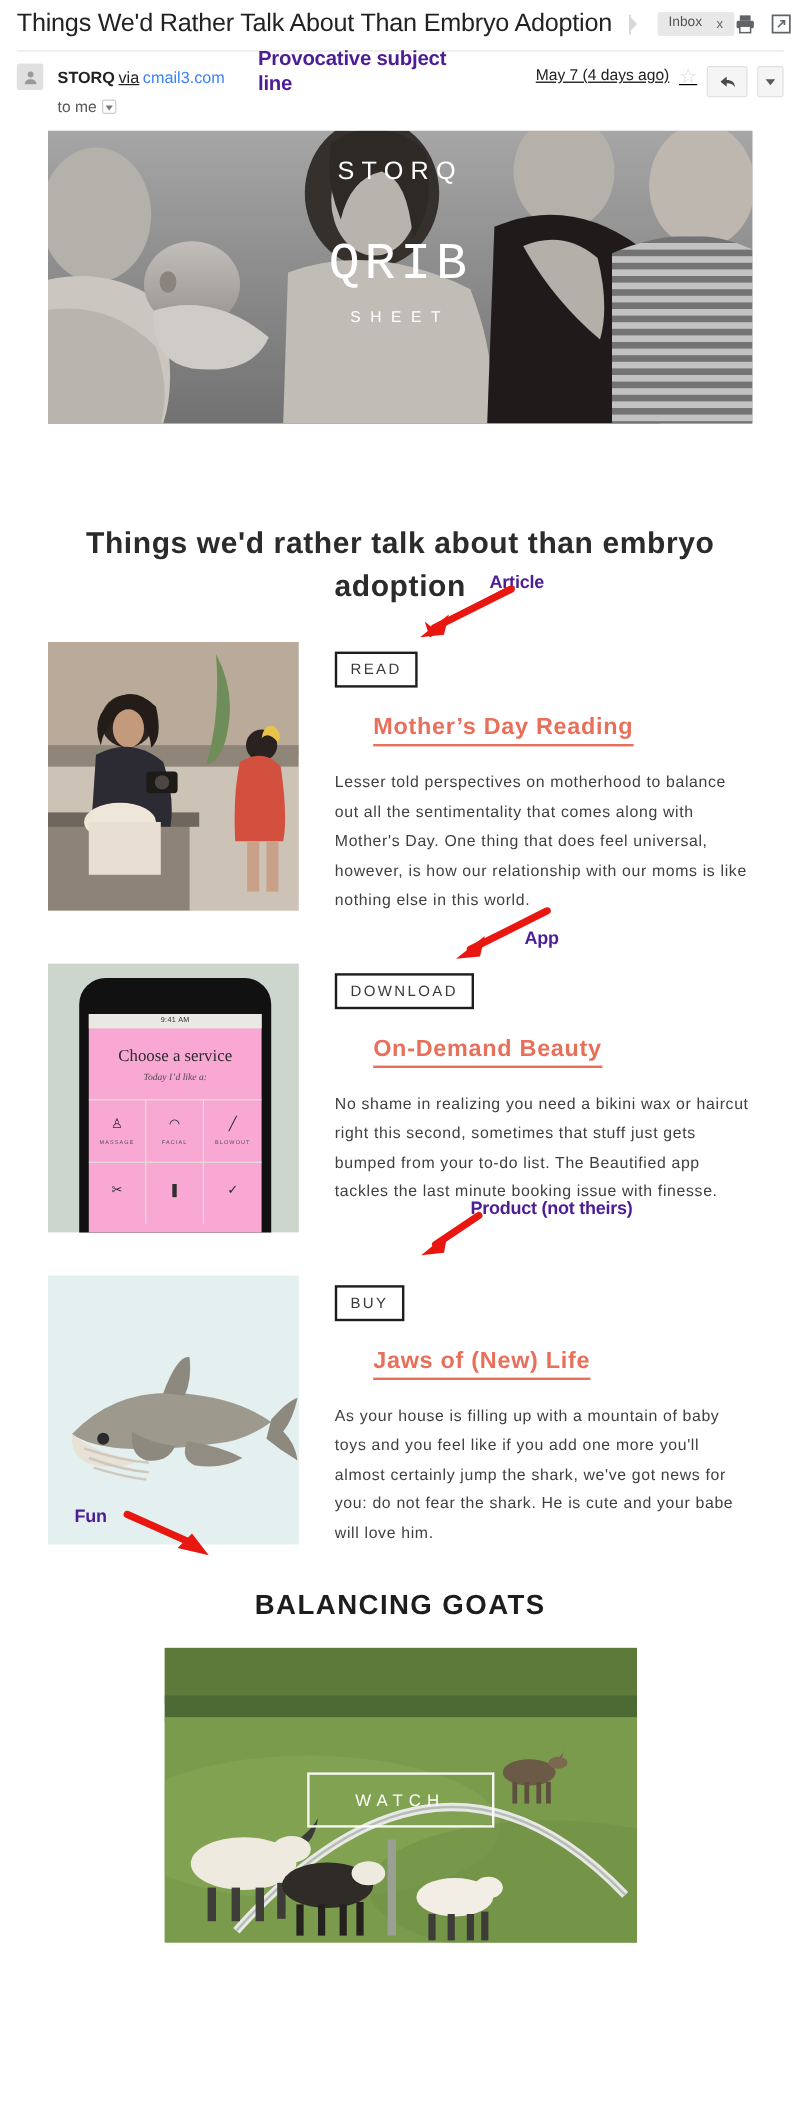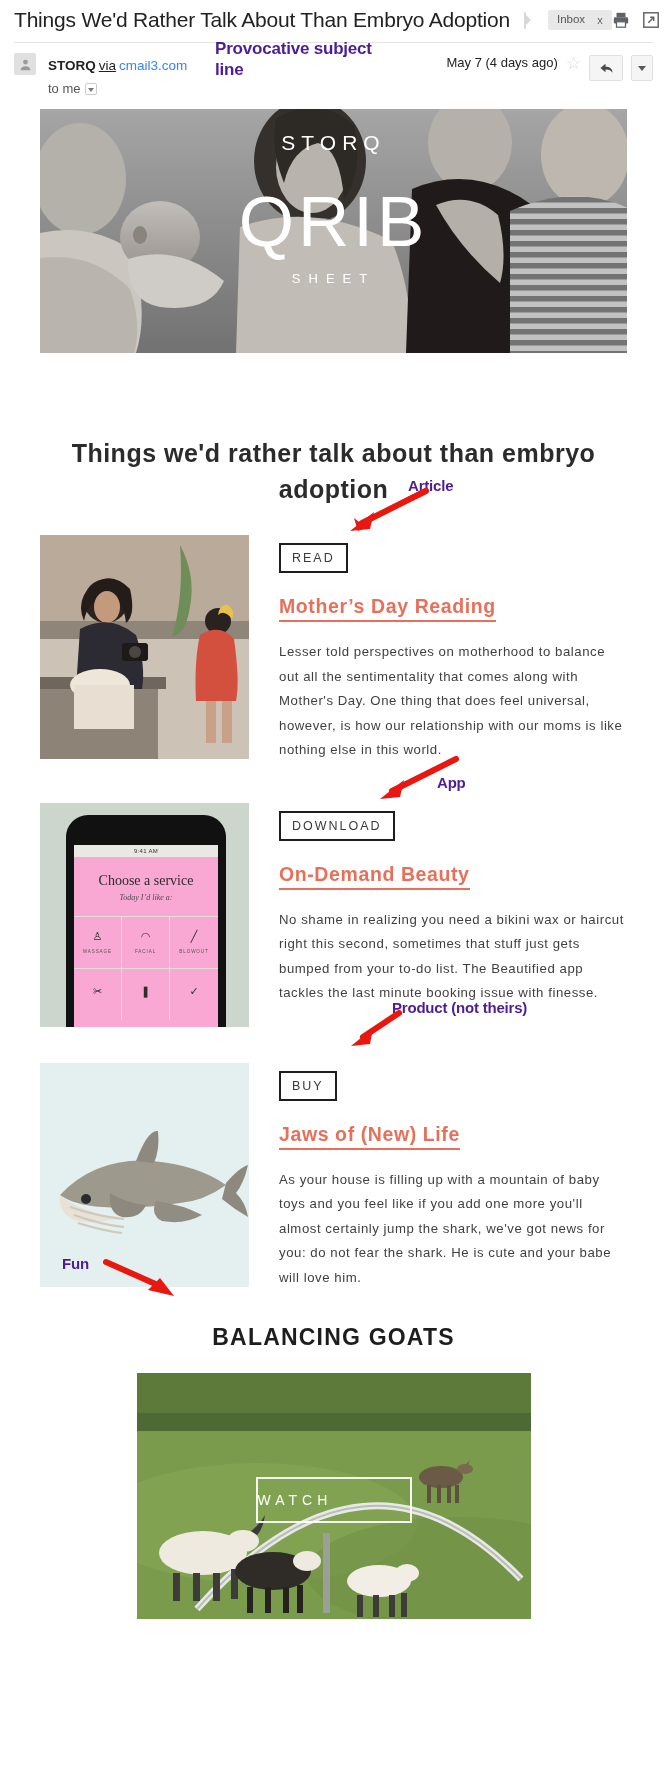--- a/index.html
+++ b/index.html
@@ -52,21 +52,21 @@
   #to-me { font-size:13px; color:#555; margin-top:2px; display:flex; align-items:center; gap:4px;}
   .caret-box {
     display:inline-block; width:12px; height:12px; border:1px solid #ccc; border-radius:2px;
     position:relative; background:#fff;
   }
   .caret-box:after{
     content:""; position:absolute; left:2.5px; top:4.5px;
     border-left:3.5px solid transparent; border-right:3.5px solid transparent;
     border-top:4px solid #777;
   }
-  #date-col { margin-left:auto; display:flex; align-items:flex-start; gap:8px; padding-top:2px; }
+  #date-col { margin-left:auto; display:flex; align-items:flex-start; gap:8px; padding-top:2px;text-decoration:underline; }
   #mail-date { font-size:13px; color:#222; white-space:nowrap; }
   #star { color:#dadada; font-size:17px; line-height:1; }
   #reply-btn, #more-btn {
     background:#f5f5f5; border:1px solid #e0e0e0; border-radius:2px;
     width:34px; height:26px; display:flex; align-items:center; justify-content:center;
   }
   #more-btn { width:22px; }
   #reply-btn svg { width:15px; height:15px; fill:#4a4a4a; }
   #more-btn:after{
     content:""; border-left:4px solid transparent; border-right:4px solid transparent;
@@ -92,59 +92,59 @@
   #hero {
     margin:10px 40px 0 40px; height:244px; position:relative; overflow:hidden;
     background:#8e8e8e;
   }
   #hero-photo { position:absolute; inset:0; }
   #hero-overlay {
     position:absolute; inset:0; display:flex; flex-direction:column;
     align-items:center; justify-content:flex-start; padding-top:22px; color:#fff;
   }
   #brand-word { font-size:21px; letter-spacing:6px; font-weight:300; }
-  #hero-title { font-size:71px; letter-spacing:4px; font-weight:300; margin-top:31px; line-height:1; }
+  #hero-title { font-size:43px; letter-spacing:4px; font-weight:300; margin-top:44px; line-height:1;font-family:Liberation Mono, monospace; }
   #hero-sub { font-size:13px; letter-spacing:8px; font-weight:300; margin-top:14px;text-align:center; }
 
   
   #main-heading {
     text-align:center; color:#2b2b2b; font-size:25px; font-weight:bold;
     letter-spacing:0.5px; line-height:1.45; margin:82px 70px 0 70px;
   }
 
   
   .row { display:flex; margin:28px 40px 0 40px; align-items:flex-start; }
   .row-thumb { width:209px; height:224px; flex:0 0 209px; position:relative; overflow:hidden; }
   .row-body { margin-left:30px; flex:1; padding-top:8px; }
   .pill {
     display:inline-block; border:2px solid #1d1d1d; color:#3a3a3a;
     font-size:12.5px; letter-spacing:2px; padding:6px 11px; background:#fff;
   }
   .row-title {
     display:inline-block; margin-top:22px; font-size:19.5px; font-weight:bold;
     color:#e8705b; letter-spacing:0.6px; border-bottom:2px solid #e8705b;
-    padding-bottom:2px; line-height:1.2;
+    padding-bottom:2px; line-height:1.2;margin-left:32px;
   }
   .row-text {
     margin-top:18px; font-size:13.2px; color:#3f3f3f; line-height:1.85;
     letter-spacing:0.55px;
   }
 
   
   #break-wrap { text-align:center; margin-top:34px; }
   #break-line1 { font-size:23px; color:#2b2b2b; letter-spacing:1.5px; }
   #break-line2 { font-size:23px; color:#1d1d1d; letter-spacing:1.2px; font-weight:bold; margin-top:9px; }
 
   #video-block {
     margin:22px auto 0 auto; width:394px; height:246px; position:relative; overflow:hidden;
   }
   #watch-frame {
     position:absolute; left:50%; top:104px; transform:translateX(-50%);
     width:156px; height:46px; border:2px solid rgba(255,255,255,.92);
-    display:flex; align-items:center; justify-content:flex-start;
+    display:flex; align-items:center; justify-content:center;
   }
   #watch-label { color:#fff; font-size:14px; letter-spacing:5px; }
 
   
   .phone-body{ position:absolute; left:26px; top:12px; width:160px; height:232px;
     background:#111; border-radius:22px 22px 0 0; }
   .phone-screen{ position:absolute; left:8px; top:30px; width:144px; height:202px; background:#f9a8d4; }
   .phone-status{ height:12px; background:#e9e8e2; display:flex; align-items:center;
     justify-content:center; font-size:6px; color:#333; letter-spacing:.3px;}
   .phone-head{ text-align:center; padding-top:16px; }

